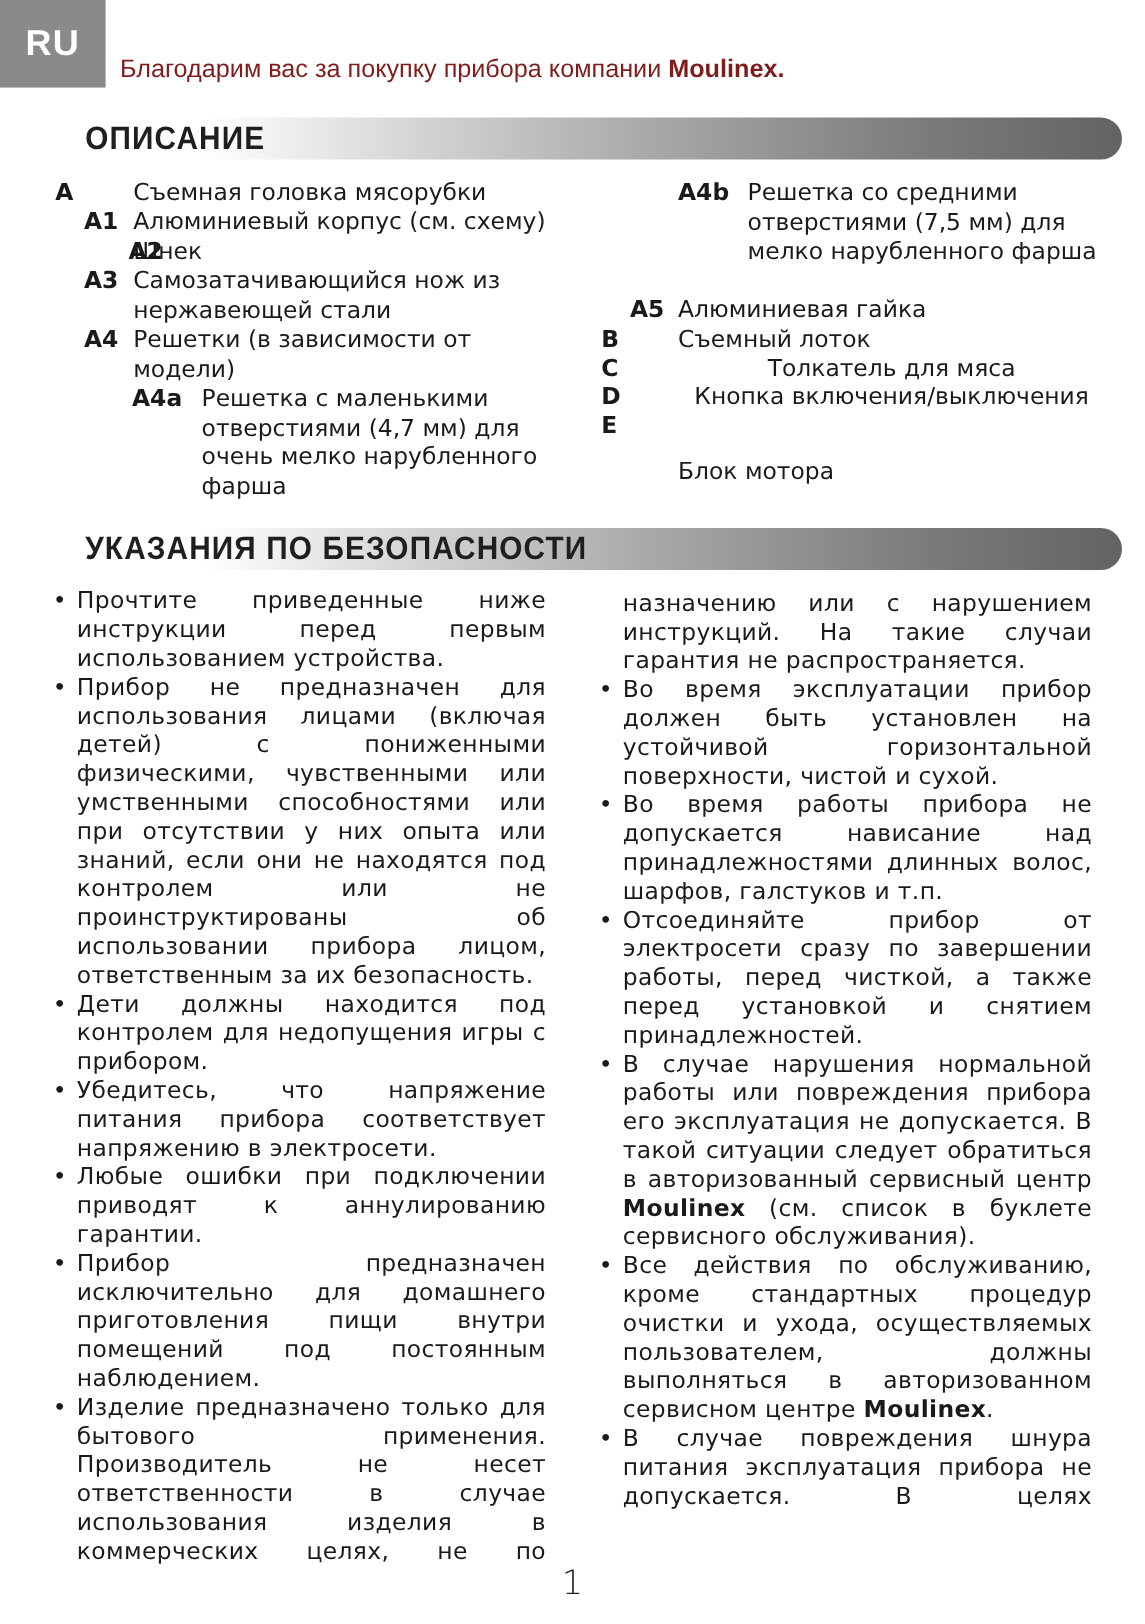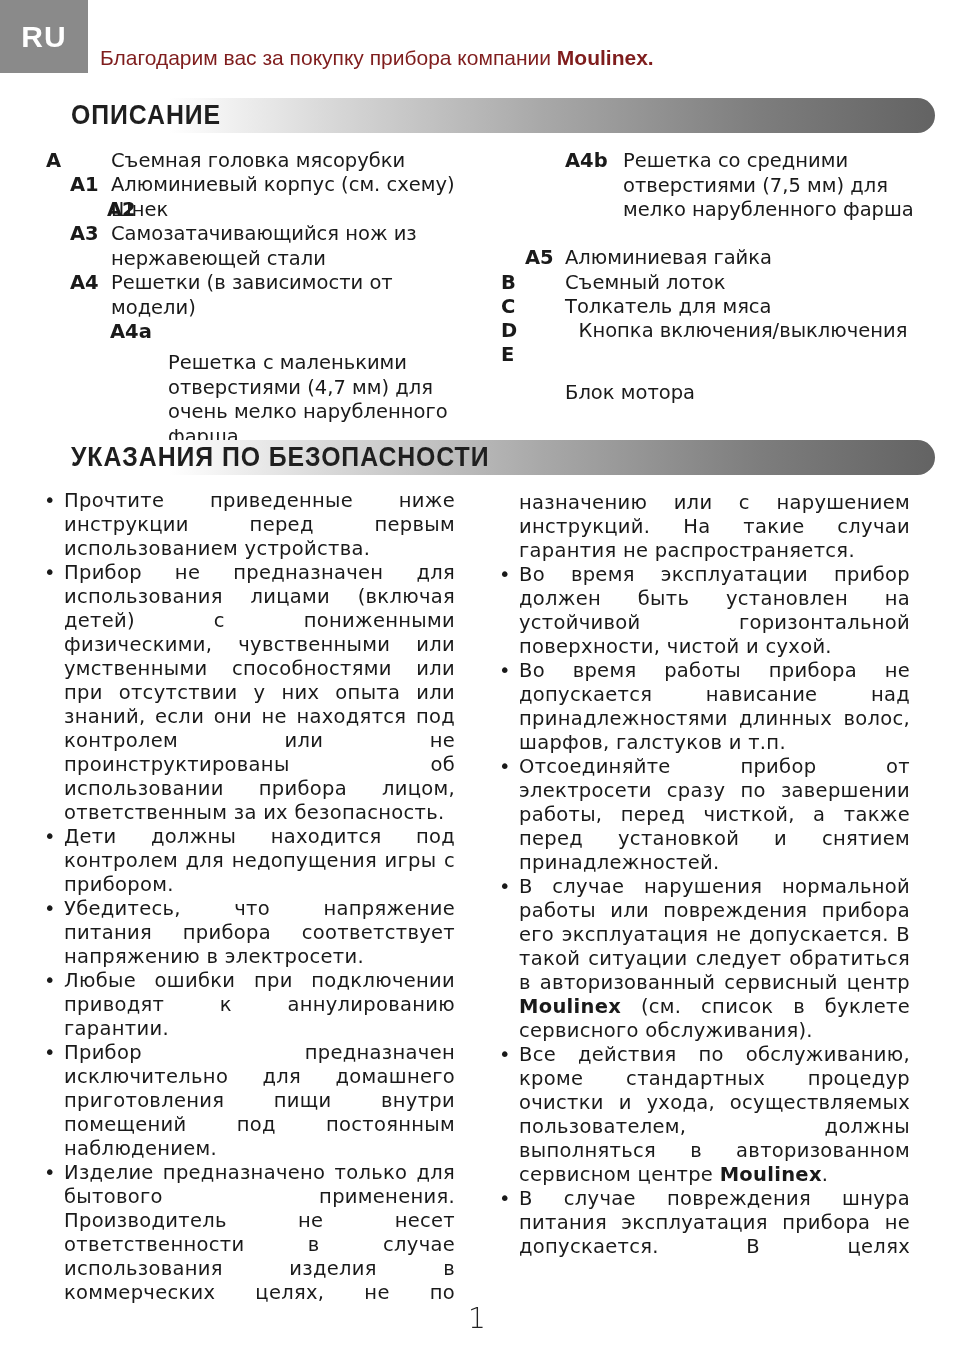--- a/index.html
+++ b/index.html
@@ -74,38 +74,38 @@
   <div class="desc-item" style="left:70px; top:222px; width:410px;">
     <span class="desc-code" style="left:0; top:0;">A3</span>
     <span class="desc-text" style="left:41px; top:0; width:330px;">Самозатачивающийся нож из нержавеющей стали</span>
   </div>
   <div class="desc-item" style="left:70px; top:271px; width:410px;">
     <span class="desc-code" style="left:0; top:0;">A4</span>
     <span class="desc-text" style="left:41px; top:0; width:310px;">Решетки (в зависимости от модели)</span>
   </div>
   <div class="desc-item" style="left:110px; top:320px; width:370px;">
     <span class="desc-code" style="left:0; top:0;">A4a</span>
-    <span class="desc-text" style="left:58px; top:0; width:312px;margin-top:31px;">Решетка с маленькими отверстиями (4,7 мм) для очень мелко нарубленного фарша</span>
+    <span class="desc-text" style="left:58px; top:0; width:312px;">Решетка с маленькими отверстиями (4,7 мм) для очень мелко нарубленного фарша</span>
   </div>
 
   <div class="desc-item" style="left:565px; top:149px; width:360px;">
     <span class="desc-code" style="left:0; top:0;">A4b</span>
     <span class="desc-text" style="left:58px; top:0; width:300px;">Решетка со средними отверстиями (7,5 мм) для мелко нарубленного фарша</span>
   </div>
   <div class="desc-item" style="left:525px; top:246px; width:400px;">
     <span class="desc-code" style="left:0; top:0;">A5</span>
     <span class="desc-text" style="left:40px; top:0; width:360px;">Алюминиевая гайка</span>
   </div>
   <div class="desc-item" style="left:501px; top:271px; width:420px;">
     <span class="desc-code" style="left:0; top:0;">B</span>
     <span class="desc-text" style="left:64px; top:0; width:356px;">Съемный лоток</span>
   </div>
   <div class="desc-item" style="left:501px; top:295px; width:420px;">
     <span class="desc-code" style="left:0; top:0;">C</span>
-    <span class="desc-text" style="left:64px; top:0; width:356px;">Толкатель для мяса</span>
+    <span class="desc-text" style="left:64px; top:0; width:356px;text-align:center;">Толкатель для мяса</span>
   </div>
   <div class="desc-item" style="left:501px; top:319px; width:420px;">
     <span class="desc-code" style="left:0; top:0;">D</span>
     <span class="desc-text" style="left:64px; top:0; width:356px;text-align:center;">Кнопка включения/выключения</span>
   </div>
   <div class="desc-item" style="left:501px; top:343px; width:420px;">
     <span class="desc-code" style="left:0; top:0;">E</span>
     <span class="desc-text" style="left:64px; top:0; width:356px;margin-top:38px;">Блок мотора</span>
   </div>
 </div>

